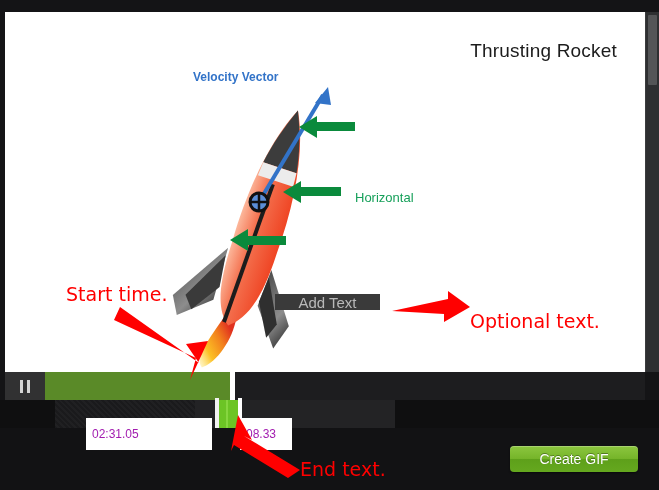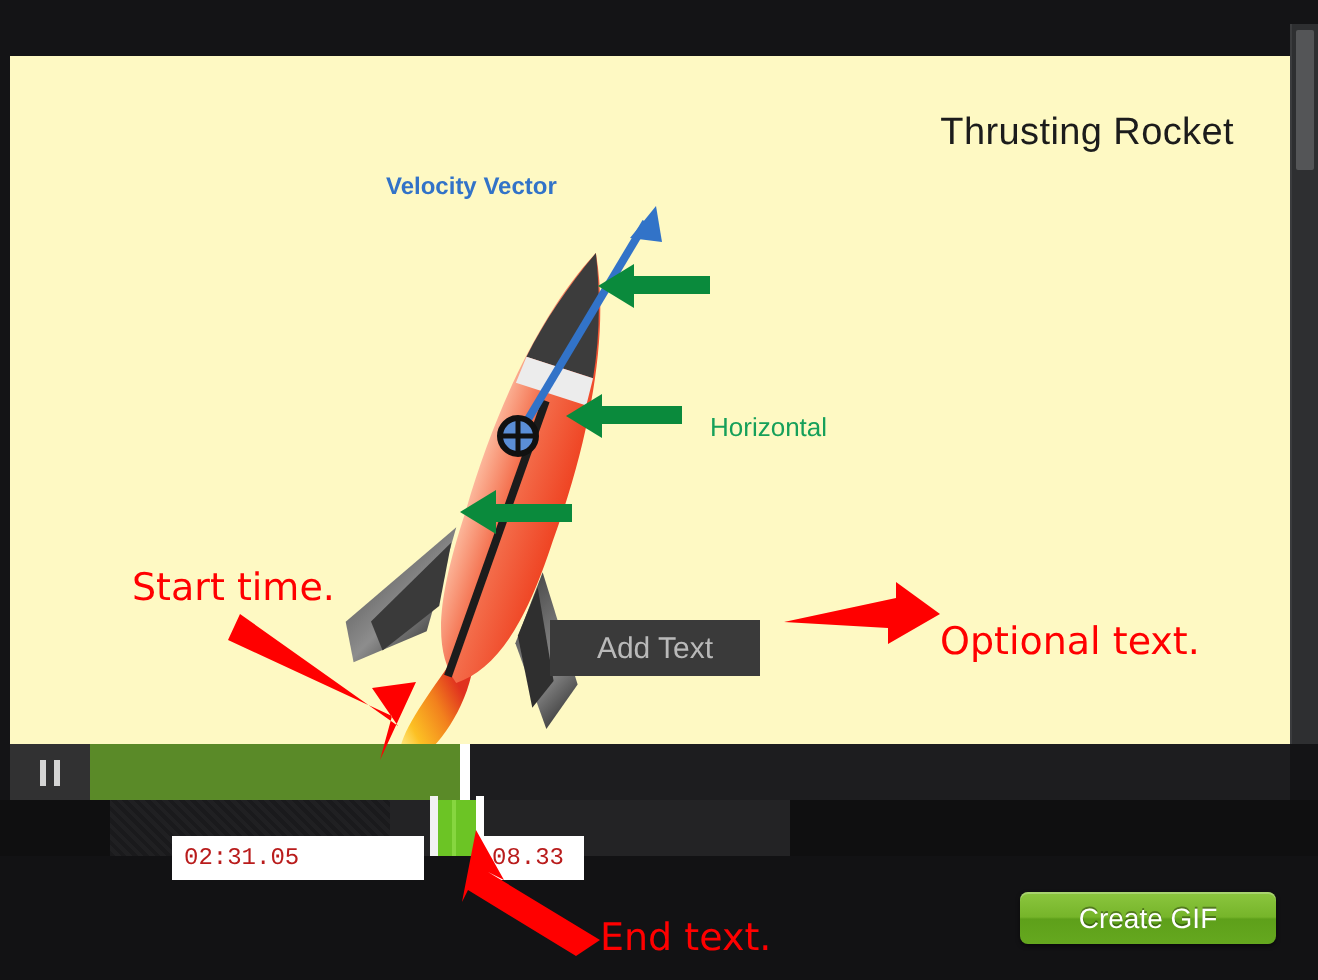--- a/index.html
+++ b/index.html
@@ -31,23 +31,22 @@
   }
   .right-scrollbar .thumb {
     position: absolute; left: 2px; top: 3px; width: 9px; height: 70px;
     background: #545557; border-radius: 1px;
   }
 
   
   .video-stage {
     position: absolute; left: 5px; top: 12px;
     width: 640px; height: 360px;
-    background: #fef9c3;
+    background: #ffffff;
     overflow: hidden;
-    margin-top: 16px;
   }
 
   .video-title {
     position: absolute; right: 28px; top: 28px;
     font-size: 19px; color: #1c1c1c; letter-spacing: 0.2px;
     white-space: nowrap;
   }
 
   .label-velocity {
     position: absolute; left: 188px; top: 58px;
@@ -79,21 +78,21 @@
     font-size: 19px;
     white-space: nowrap;
   }
   .annot-start { left: 66px; top: 283px; }
   .annot-optional { left: 470px; top: 310px; }
   .annot-end { left: 300px; top: 458px; }
 
   
   .add-text-btn {
     position: absolute; left: 275px; top: 294px;
-    width: 105px; height: 28px;
+    width: 105px; height: 16px;
     background: #3a3a3a;
     color: #b9b9b9;
     font-size: 15px;
     display: flex; align-items: center; justify-content: center;
     cursor: pointer;
   }
 
   
   .playback-bar {
     position: absolute; left: 5px; top: 372px;
@@ -155,23 +154,23 @@
     cursor: ew-resize;
   }
   .trim-handle-right {
     position: absolute; left: 238px; top: 398px;
     width: 4px; height: 39px; background: #ffffff;
     cursor: ew-resize;
   }
 
   
   .time-field {
-    position: absolute; height: 22px;
-    background: #ffffff; color: #b91c1c;
-    font-family: Liberation Mono, monospace;
+    position: absolute; height: 32px;
+    background: #ffffff; color: #a21caf;
+    font-family: Liberation Sans, sans-serif;
     font-size: 12px;
     display: flex; align-items: center;
     padding-left: 6px;
     border: none;
   }
   .time-start { left: 86px; top: 418px; width: 126px; }
   .time-end   { left: 240px; top: 418px; width: 52px; }
 
   
   .bottom-panel {

